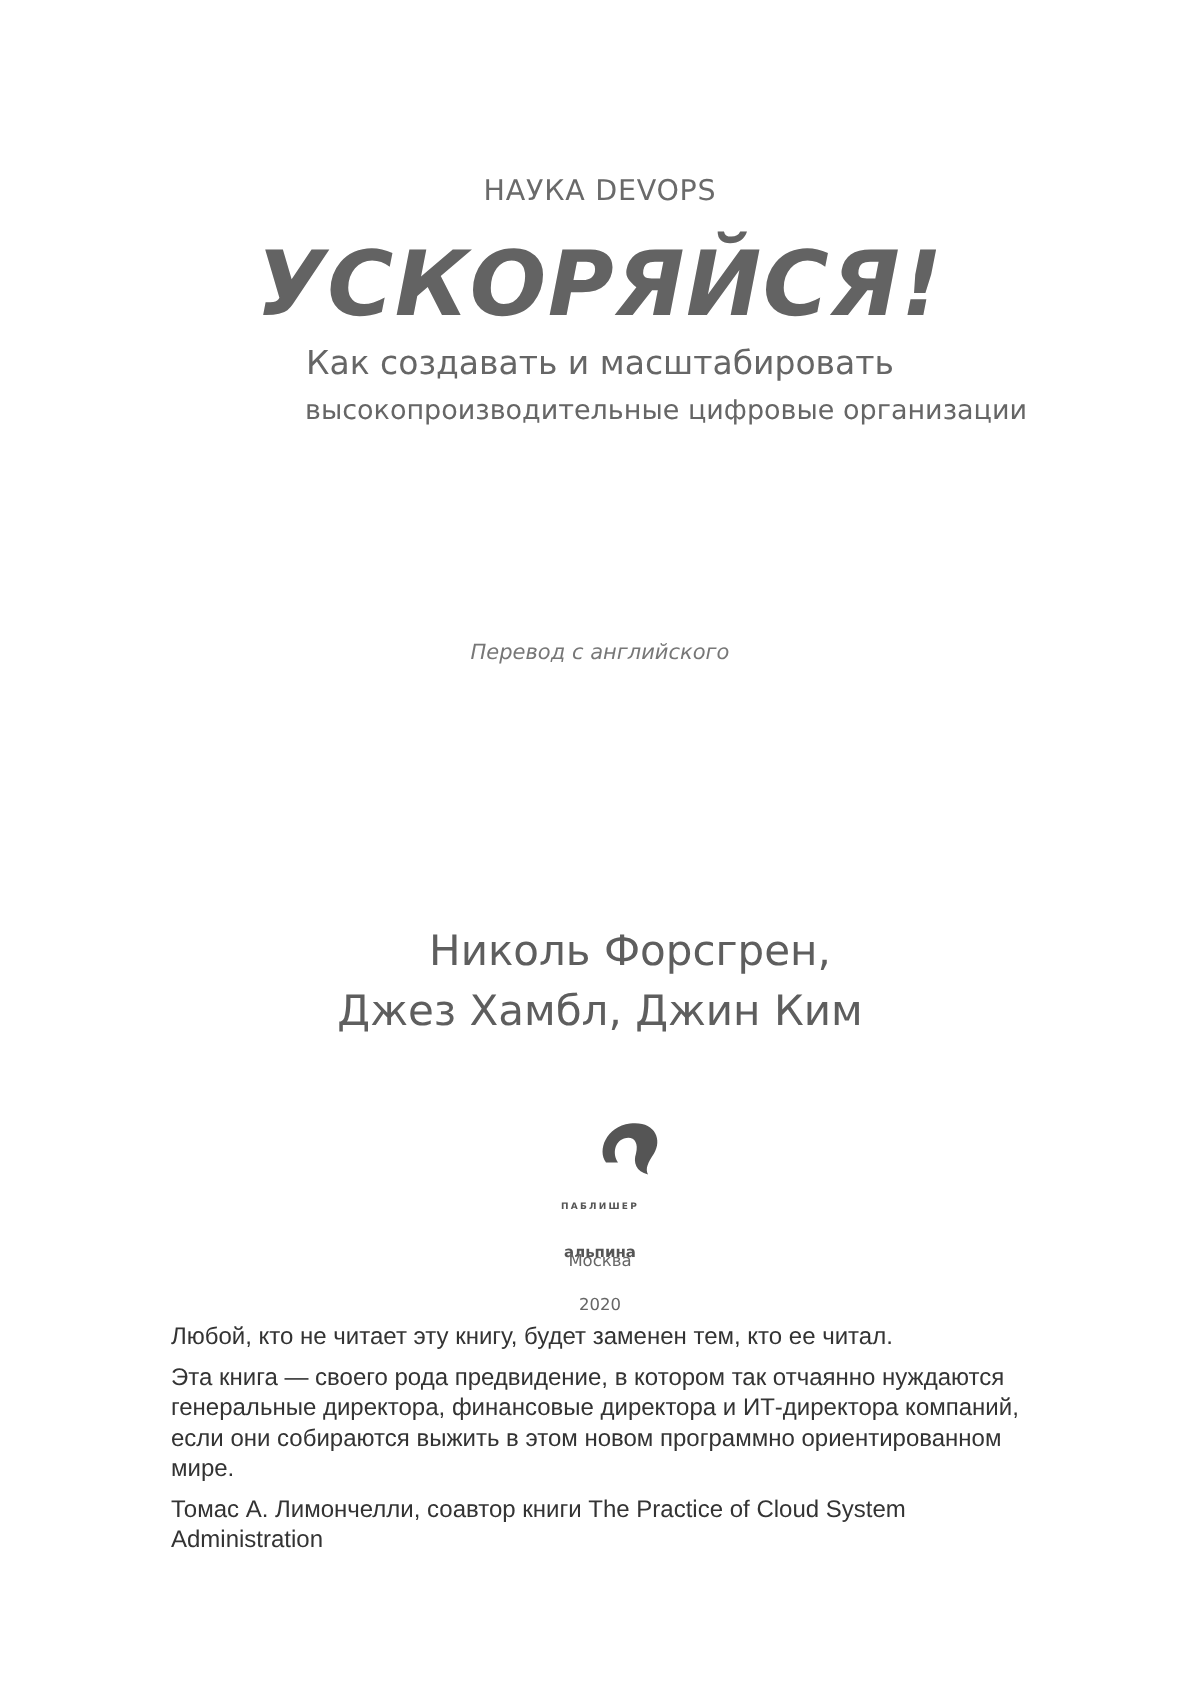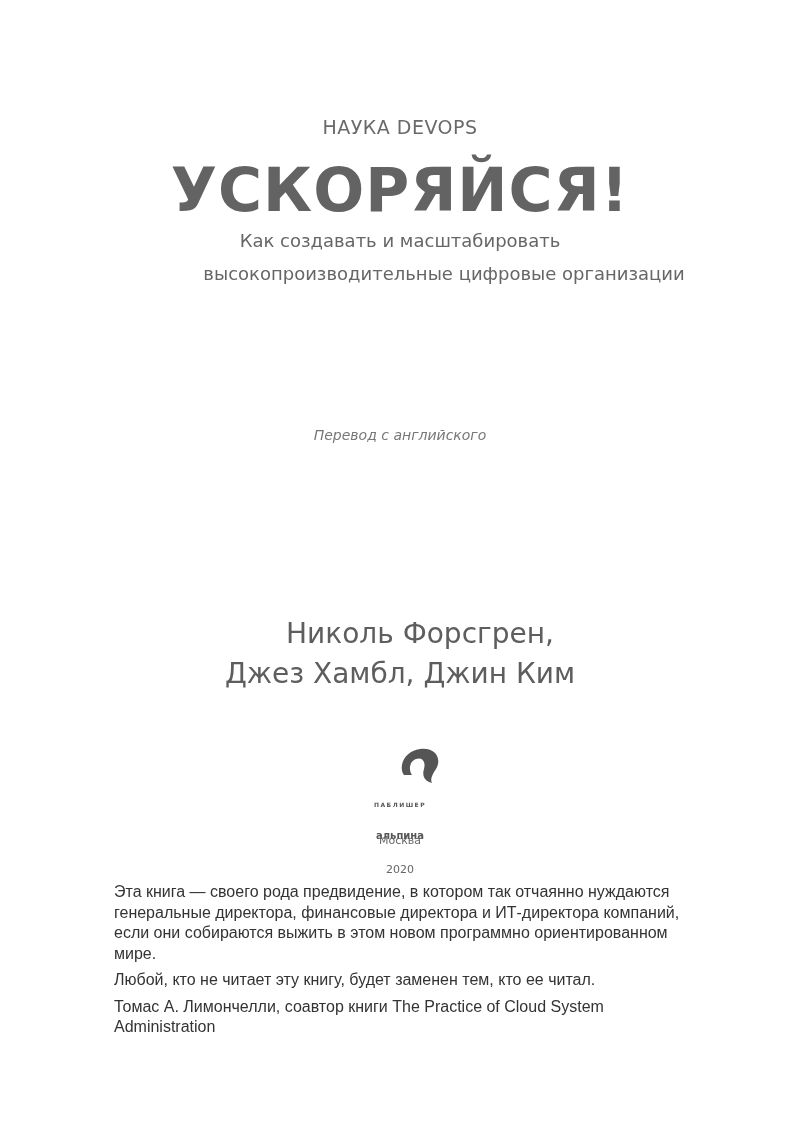--- a/index.html
+++ b/index.html
@@ -1,20 +1,20 @@
 <!DOCTYPE html>
 <html><head>
 <meta charset="utf-8">
 <style>
   html, body { margin: 0; padding: 0; background: #ffffff; }
   body { width: 800px; height: 1132px; position: relative; overflow: hidden; font-family: "DejaVu Sans", sans-serif; color: #5a5a5a; }
   .abs { position: absolute; left: 0; width: 800px; text-align: center; }
   .series { top: 116px; font-size: 19px; color: #6a6a6a; letter-spacing: 0.5px; }
-  .title { top: 150px; font-size: 60px; font-weight: bold; color: #636363; letter-spacing: 1px; line-height: 80px; }
-  .sub1 { top: 230px; font-size: 18px; color: #666; }
+  .title { top: 150px; font-size: 60px; font-weight: bold; color: #636363; letter-spacing: 1px; line-height: 80px; font-style: italic; }
+  .sub1 { top: 230px; font-size: 22px; color: #666; }
   .sub2 { top: 263px; font-size: 18px; color: #666; padding-left: 44px; }
   .translation { top: 427px; font-size: 14px; font-style: italic; color: #777; }
   .author1 { top: 617px; font-size: 28px; color: #5e5e5e; padding-left: 20px; }
   .author2 { top: 657px; font-size: 28px; color: #5e5e5e; text-align: center; }
   .logo { position: absolute; left: 396px; top: 745px; width: 50px; height: 40px; }
   .pub1 { top: 786px; font-size: 10px; font-weight: bold; color: #555; margin-top: 44px; }
   .pub2 { top: 801px; font-size: 6px; font-weight: bold; color: #555; letter-spacing: 1.5px; }
   .city { top: 814px; font-size: 11px; color: #666; margin-top: 20px; }
   .year { top: 863px; font-size: 11px; color: #666; }
   .quote { position: absolute; left: 114px; top: 882px; width: 580px; font-family: "Liberation Sans", sans-serif; font-size: 16px; color: #333; line-height: 20.5px; }
@@ -34,17 +34,17 @@
 
   <svg class="logo" viewBox="0 0 50 40">
     <path d="M8 30 C 2 22, 8 6, 24 4 C 40 2, 46 14, 40 24 C 36 30, 34 34, 36 38 C 28 36, 26 30, 28 24 C 30 16, 26 12, 20 14 C 14 16, 12 24, 16 30 Z" fill="#555"></path>
   </svg>
   <div class="abs pub1">альпина</div>
   <div class="abs pub2">ПАБЛИШЕР</div>
   <div class="abs city">Москва</div>
   <div class="abs year">2020</div>
 
   <div class="quote">
+    <p>Любой, кто не читает эту книгу, будет заменен тем, кто ее читал.</p>
     <p>Эта книга — своего рода предвидение, в котором так отчаянно нуждаются генеральные директора, финансовые директора и ИТ-директора компаний, если они собираются выжить в этом новом программно ориентированном мире.</p>
-    <p>Любой, кто не читает эту книгу, будет заменен тем, кто ее читал.</p>
     <p>Томас А. Лимончелли, соавтор книги The Practice of Cloud System Administration</p>
   </div>
 </div>
 
 </body></html>

